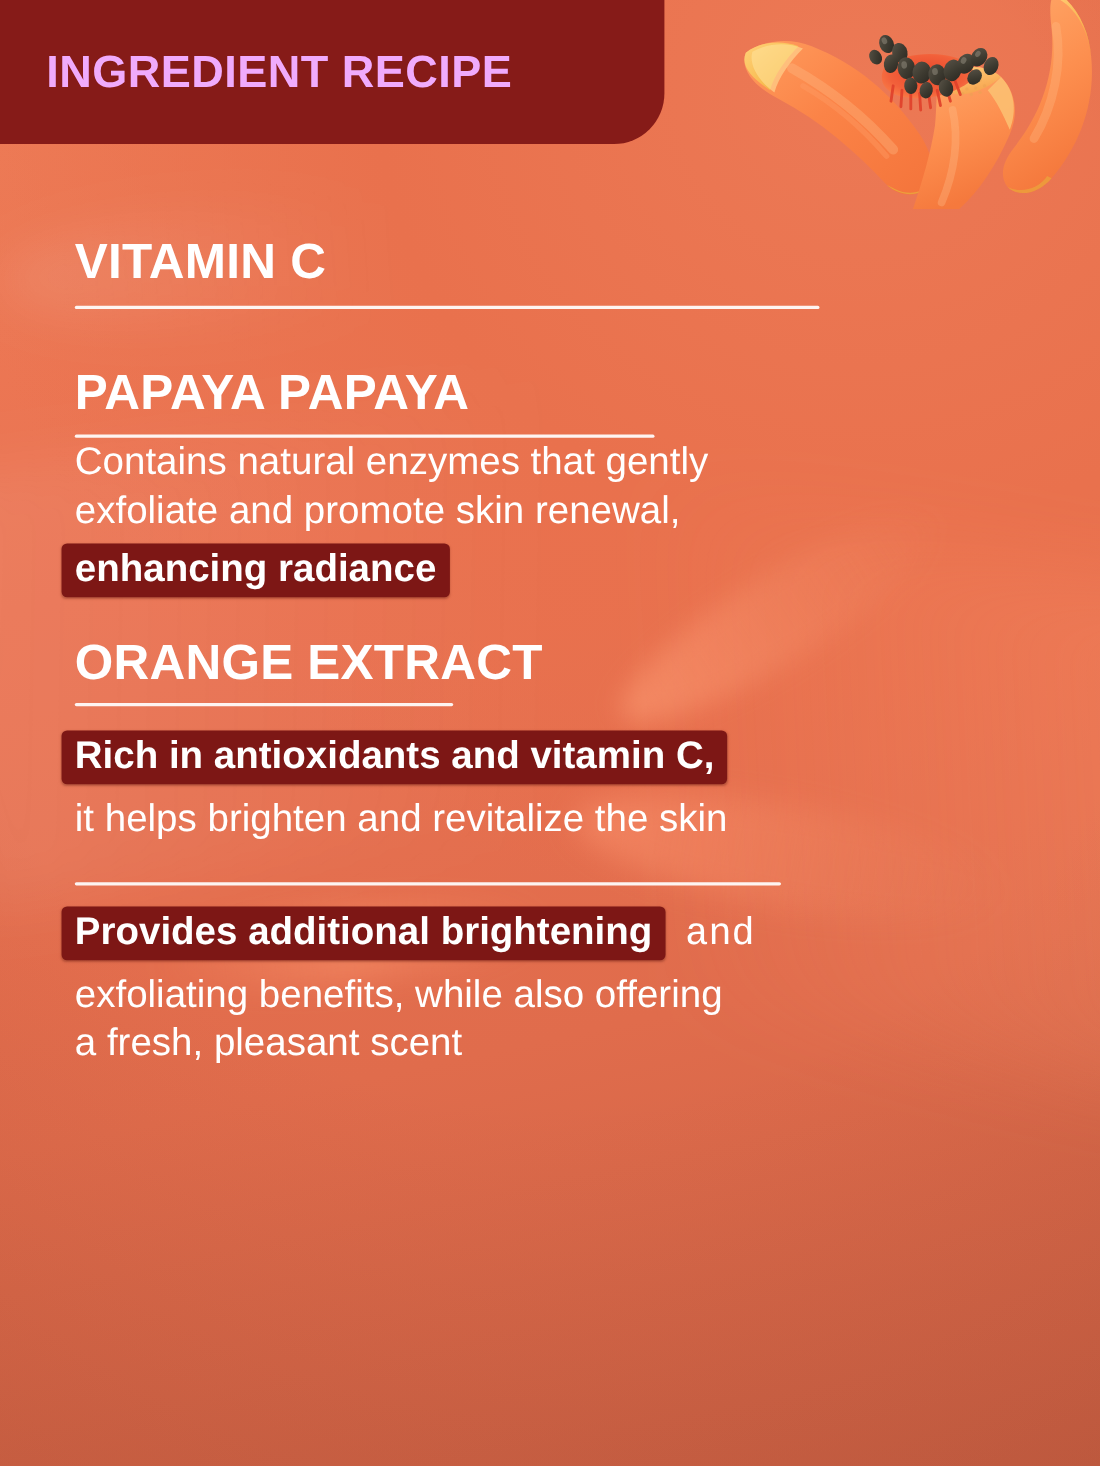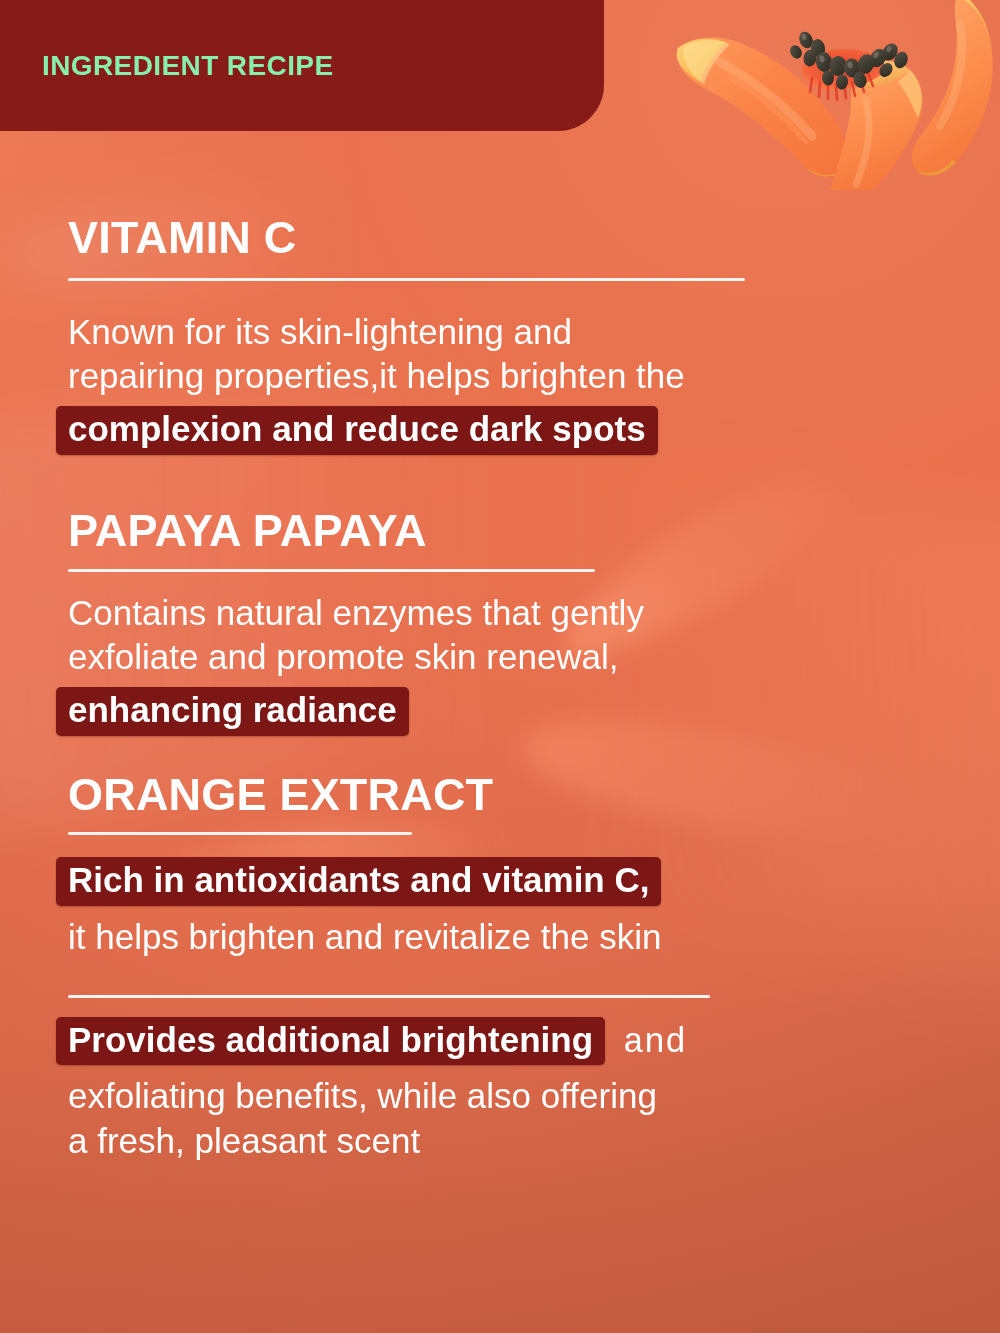--- a/index.html
+++ b/index.html
@@ -78,22 +78,22 @@
 
   
   .header-bar{
     position:absolute; left:0; top:0;
     width:604px; height:131px;
     background:#861b18;
     border-bottom-right-radius:46px;
     display:flex; align-items:center;
   }
   .header-title{
-    color:#86efac;
-    font-size:28px;
+    color:#f0abfc;
+    font-size:41px;
     font-weight:700;
     letter-spacing:0.4px;
     padding-left:42px;
     line-height:1;
     white-space:nowrap;
   }
 
   
   .content{
     position:absolute;
@@ -141,21 +141,21 @@
   .hl.inl{ margin-left:-12px; }
   .after-hl{ margin-left:18px;font-family:Liberation Mono, monospace; }
 
   
   #sec-vitc{ margin-top:84px; }
   #sec-vitc .rule{ width:677px; margin-top:18px; }
   #sec-vitc .body-text{ margin-top:29px; }
 
   #sec-papaya{ margin-top:53px; }
   #sec-papaya .rule{ width:527px; margin-top:16px; }
-  #sec-papaya .body-text{ margin-top:19px; }
+  #sec-papaya .body-text{ }
 
   #sec-orange{ margin-top:36px; }
   #sec-orange .rule{ width:344px; margin-top:15px; }
   #sec-orange .body-text{ margin-top:22px; }
 
   #sec-straw{ margin-top:36px; }
   #sec-straw .rule{ width:642px; margin-top:17px; }
   #sec-straw .body-text{ margin-top:19px; }
 
   .hl-row{ margin-top:8px; }
@@ -292,25 +292,20 @@
 
 <div class="header-bar">
   <div class="header-title">INGREDIENT RECIPE</div>
 </div>
 
 <div class="content">
 
   <div class="section" id="sec-vitc">
     <div class="sec-title">VITAMIN C</div>
     <div class="rule"></div>
-    <div class="body-text">
-      <span class="ln">Known for its skin-lightening and</span>
-      <span class="ln">repairing properties,it helps brighten the</span>
-      <span class="ln hl-row"><span class="hl">complexion and reduce dark spots</span></span>
-    </div>
   </div>
 
   <div class="section" id="sec-papaya">
     <div class="sec-title">PAPAYA PAPAYA</div>
     <div class="rule"></div>
     <div class="body-text">
       <span class="ln">Contains natural enzymes that gently</span>
       <span class="ln">exfoliate and promote skin renewal,</span>
       <span class="ln hl-row"><span class="hl">enhancing radiance</span></span>
     </div>

